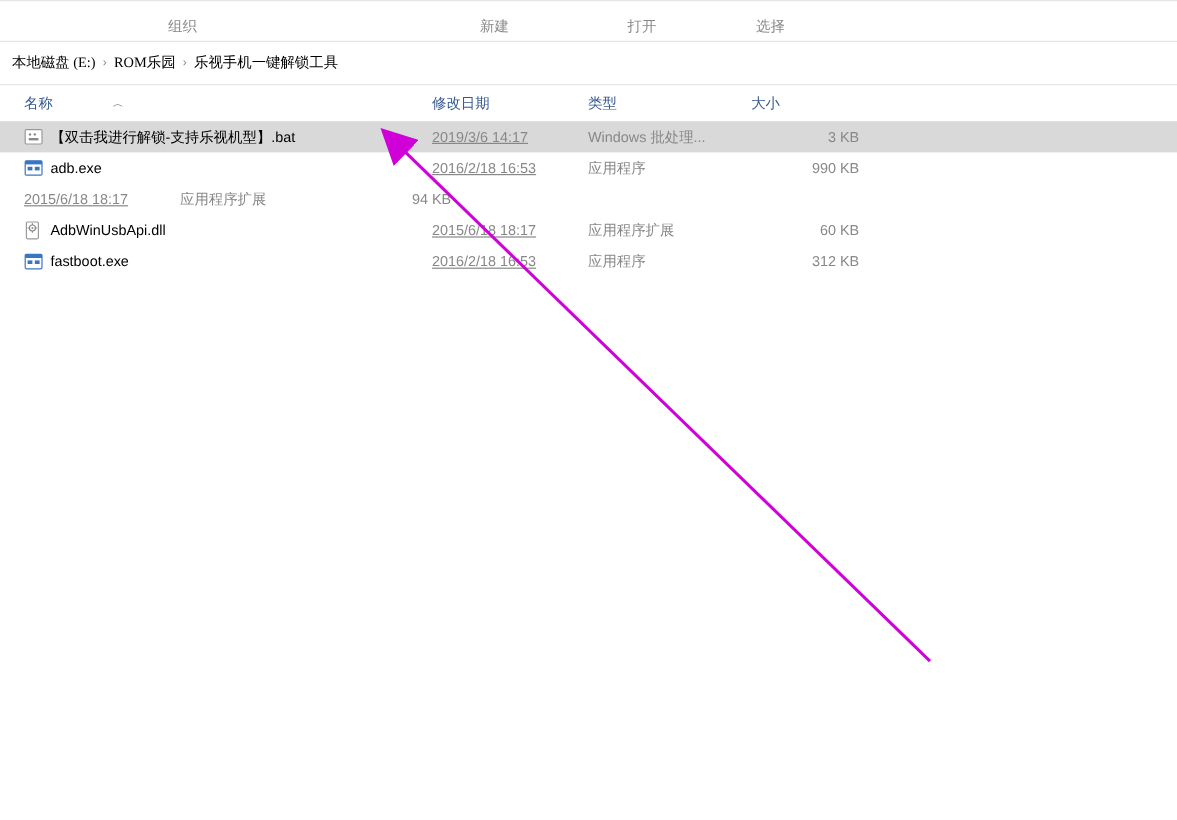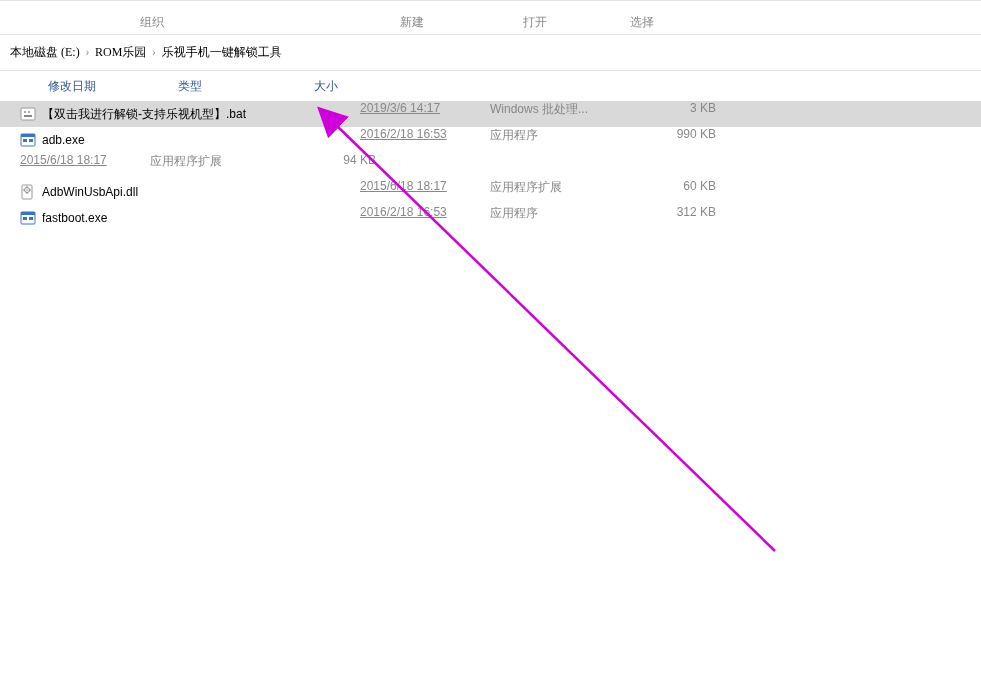--- a/index.html
+++ b/index.html
@@ -74,32 +74,32 @@
       display: flex;
       align-items: center;
       gap: 50px;
     }
     .sort-arrow {
       font-size: 9px;
       color: #666;
     }
     .col-date {
       width: 130px;
-      margin-left: 28px;
     }
     .col-type {
       width: 136px;
     }
     .col-size {
       width: 100px;
       text-align: left;
     }
     .file-row {
       display: flex;
       height: 26px;
+      align-items: center;
       padding-left: 20px;
       font-size: 12px;
       cursor: pointer;
     }
     .file-row.selected {
       background: #d9d9d9;
     }
     .file-name {
       width: 340px;
       display: flex;
@@ -156,20 +156,24 @@
   <span class="breadcrumb-segment">本地磁盘 (E:)</span>
   <span class="breadcrumb-chevron">›</span>
   <span class="breadcrumb-segment">ROM乐园</span>
   <span class="breadcrumb-chevron">›</span>
   <span class="breadcrumb-segment">乐视手机一键解锁工具</span>
 </div>
 
 <div class="file-area">
   <div class="list-panel">
     <div class="column-headers">
+      <div class="col-name">
+        <span>名称</span>
+        <span class="sort-arrow">︿</span>
+      </div>
       <div class="col-date">修改日期</div>
       <div class="col-type">类型</div>
       <div class="col-size">大小</div>
     </div>
     <div id="file-rows">
         <div class="file-row selected">
           <div class="file-name">
             <span class="file-icon icon-bat">
               <svg viewBox="0 0 16 16">
                 <rect x="1" y="2" width="14" height="12" rx="1" fill="#fff" stroke="#999" stroke-width="1"></rect>

